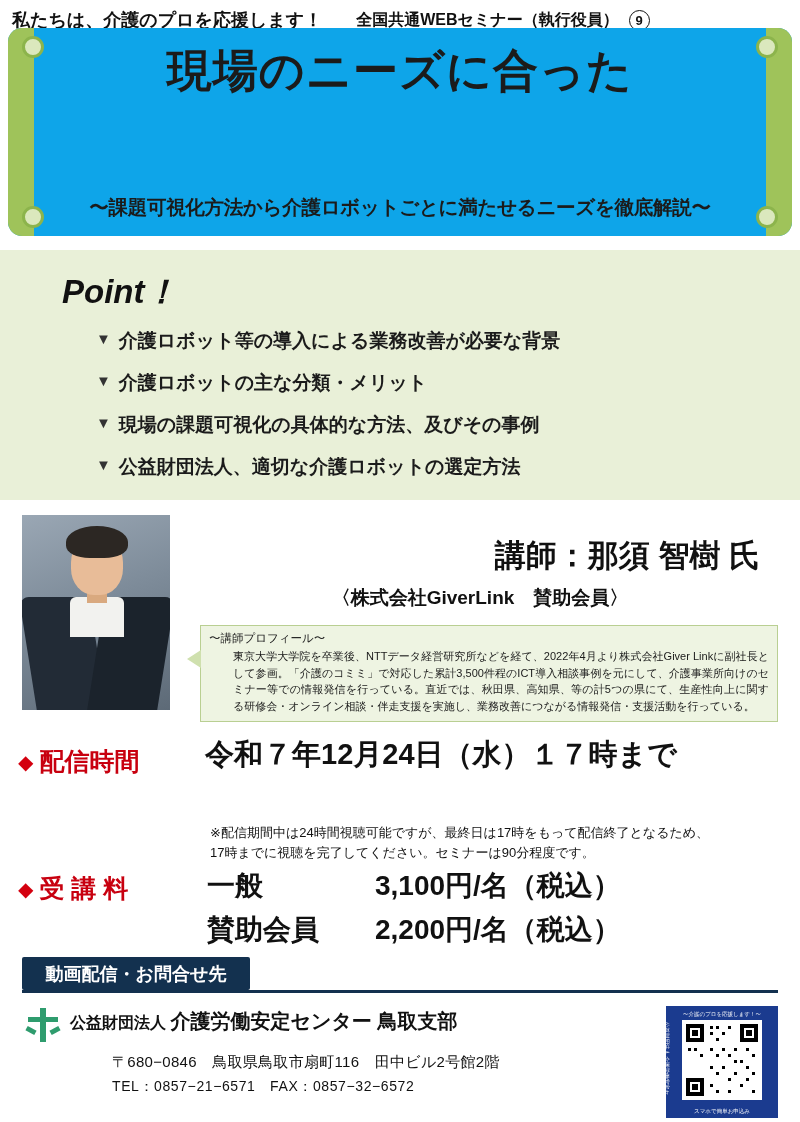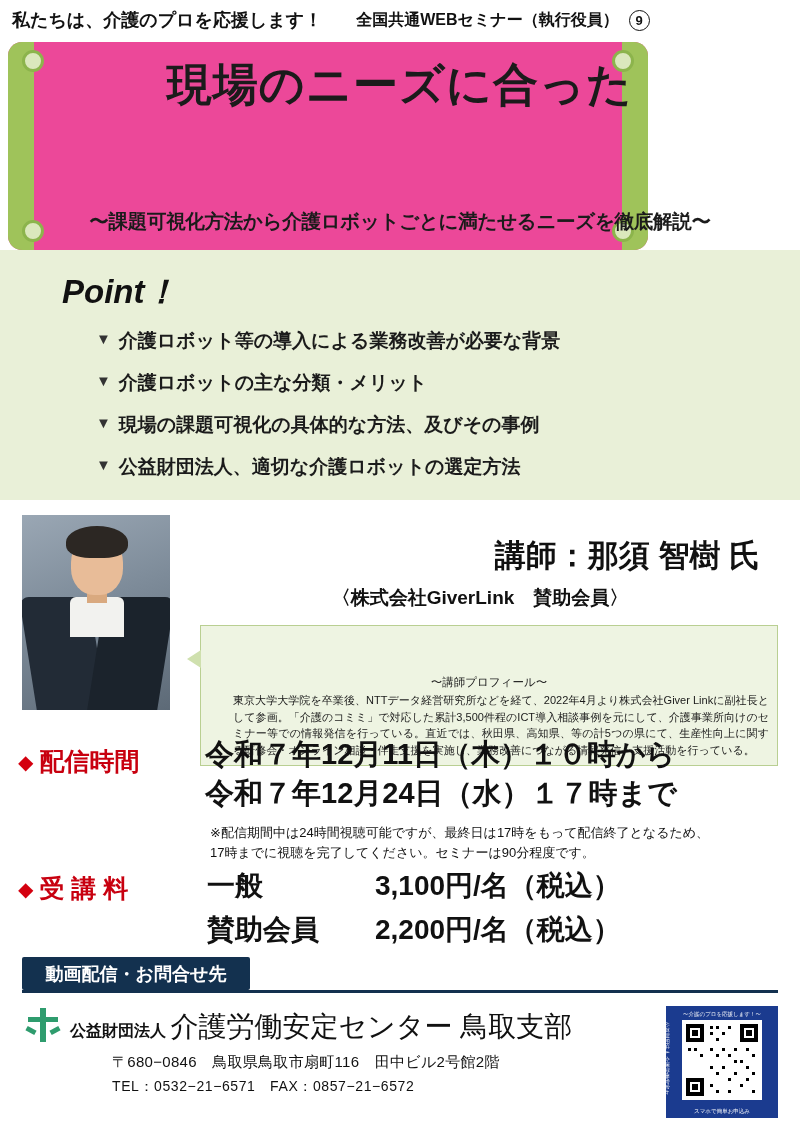--- a/index.html
+++ b/index.html
@@ -20,22 +20,22 @@
   .topbar .slogan { font-size: 18px; font-weight: bold; color: #111; letter-spacing: 0px; }
   .topbar .seminar { font-size: 16px; font-weight: bold; color: #111; margin-left: 34px; }
   .topbar .num {
     margin-left: 10px; width: 21px; height: 21px; border: 1.5px solid #111;
     border-radius: 50%; font-size: 13px; display: flex; align-items: center;
     justify-content: center; color: #111; font-weight: bold;
   }
 
   
   .banner {
-    position: absolute; top: 42px; left: 8px; width: 640px; height: 208px;
-    background: #ec4899;
+    position: absolute; top: 28px; left: 8px; width: 784px; height: 208px;
+    background: #0ea5e9;
     border-radius: 14px 14px 14px 14px;
   }
   .banner .ribbon-l, .banner .ribbon-r {
     position: absolute; top: 0; width: 26px; height: 208px;
     background: #9fc35a; 
   }
   .banner .ribbon-l { left: 0; border-radius: 14px 0 0 14px; }
   .banner .ribbon-r { right: 0; border-radius: 0 14px 14px 0; }
   .banner .curl {
     position: absolute; width: 22px; height: 22px; border: 3px solid #8cb44c;
@@ -109,21 +109,21 @@
     font-size: 31px; font-weight: bold; color: #111;
   }
   .lect-org {
     position: absolute; left: 200px; top: 80px; width: 560px; text-align: center;
     font-size: 19px; font-weight: bold; color: #111;
   }
   .profile {
     position: absolute; left: 200px; top: 120px; width: 578px;
     background: #eef4e2; border: 1px solid #b9cf92; padding: 5px 8px 7px 8px;
   }
-  .profile .ptitle { text-align: center; font-size: 11.5px; color: #222; margin-bottom: 2px; margin-top: 44px; }
+  .profile .ptitle { font-size: 11.5px; color: #222; margin-bottom: 2px; }
   .profile .ptext { font-size: 11px; line-height: 1.5; color: #1a1a1a; text-align: justify; margin-left: 24px; }
   .profile .pointer {
     position: absolute; left: -14px; top: 24px; width: 0; height: 0;
     border-top: 9px solid transparent; border-bottom: 9px solid transparent;
     border-right: 14px solid #cfe0ae;
   }
 
   
   .info { position: absolute; top: 735px; left: 0; width: 800px; }
   .label {
@@ -149,21 +149,21 @@
     background: #13314f; color: #fff; font-size: 18px; font-weight: bold;
     display: flex; align-items: center; justify-content: center;
     border-radius: 2px;
   }
   .footer-rule {
     position: absolute; left: 22px; top: 990px; width: 756px; height: 3px; background: #13314f;
   }
   .org {
     position: absolute; left: 70px; top: 1008px; font-size: 16px; color: #111; font-weight: bold;
   }
-  .org .big { font-size: 28px; font-weight: normal; }
+  .org .big { font-size: 20px; font-weight: bold; }
   .logo-mark {
     position: absolute; left: 26px; top: 1008px; width: 34px; height: 34px;
   }
   .logo-mark .bar { position: absolute; background: #2f9c6e; }
   .addr {
     position: absolute; left: 112px; top: 1050px; font-size: 15px; color: #111; line-height: 1.65;
     letter-spacing: 0.3px;
   }
   .addr .tel { font-size: 14px; letter-spacing: 0.6px; }
 
@@ -253,21 +253,20 @@
       <div class="ptext">東京大学大学院を卒業後、NTTデータ経営研究所などを経て、2022年4月より株式会社Giver Linkに副社長として参画。「介護のコミミ」で対応した累計3,500件程のICT導入相談事例を元にして、介護事業所向けのセミナー等での情報発信を行っている。直近では、秋田県、高知県、等の計5つの県にて、生産性向上に関する研修会・オンライン相談・伴走支援を実施し、業務改善につながる情報発信・支援活動を行っている。</div>
     </div>
   </div>
 
   <div class="info">
     <div class="label time-label">
       <span class="diamond">◆</span>
       <span>配信時間</span>
     </div>
     <div class="dates">
-      <div>令和７年12月11日（木）１０時から</div>
       <div>令和７年12月24日（水）１７時まで</div>
     </div>
     <div class="note">
       <div>※配信期間中は24時間視聴可能ですが、最終日は17時をもって配信終了となるため、</div>
       <div>17時までに視聴を完了してください。セミナーは90分程度です。</div>
     </div>
 
     <div class="label fee-label">
       <span class="diamond">◆</span>
       <span>受 講 料</span>
@@ -294,21 +293,21 @@
     <div class="bar" style="left:2px; top:9px; width:30px; height:5px;"></div>
     <div class="bar" style="left:0px; top:20px; width:10px; height:5px; transform:rotate(28deg);"></div>
     <div class="bar" style="right:0px; top:20px; width:10px; height:5px; transform:rotate(-28deg);"></div>
   </div>
   <div class="org">
     <span>公益財団法人</span>
     <span class="big">介護労働安定センター 鳥取支部</span>
   </div>
   <div class="addr">
     <div>〒680−0846　鳥取県鳥取市扇町116　田中ビル2号館2階</div>
-    <div class="tel">TEL：0532−21−6571　FAX：0857−21−6572</div>
+    <div class="tel">TEL：0857−21−6571　FAX：0857−32−6572</div>
   </div>
 
   <div class="qr-box">
     <div class="qr-top">〜介護のプロを応援します！〜</div>
     <div class="qr-side-l">公益財団法人 介護労働安定センター</div>
     <div class="qr-side-r">介護のプロを応援します！</div>
     <div class="qr-inner">
       <div class="qr-cell" style="left:4px;top:4px;width:18px;height:18px;border:4px solid #000;background:#fff;"></div>
       <div class="qr-cell" style="left:10px;top:10px;width:6px;height:6px;"></div>
       <div class="qr-cell" style="right:4px;top:4px;width:18px;height:18px;border:4px solid #000;background:#fff;"></div>

